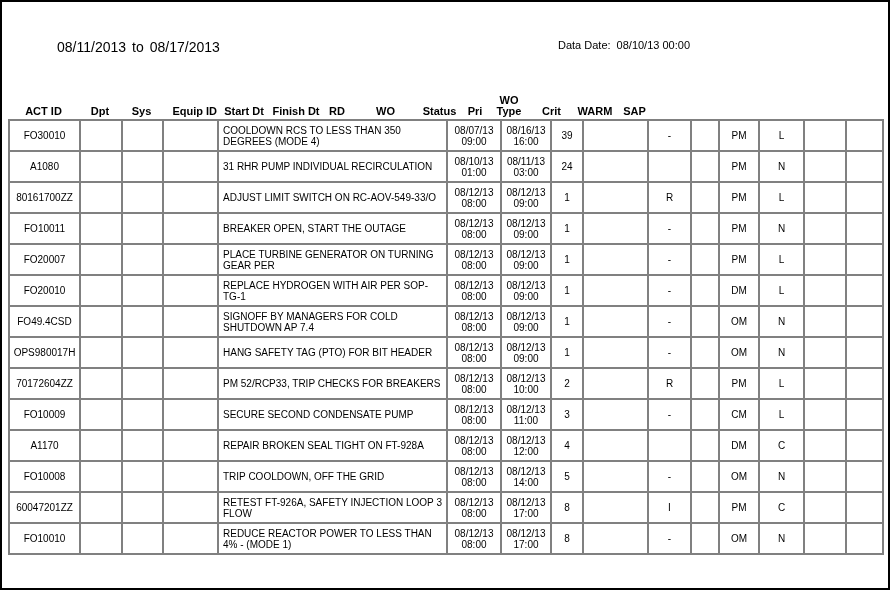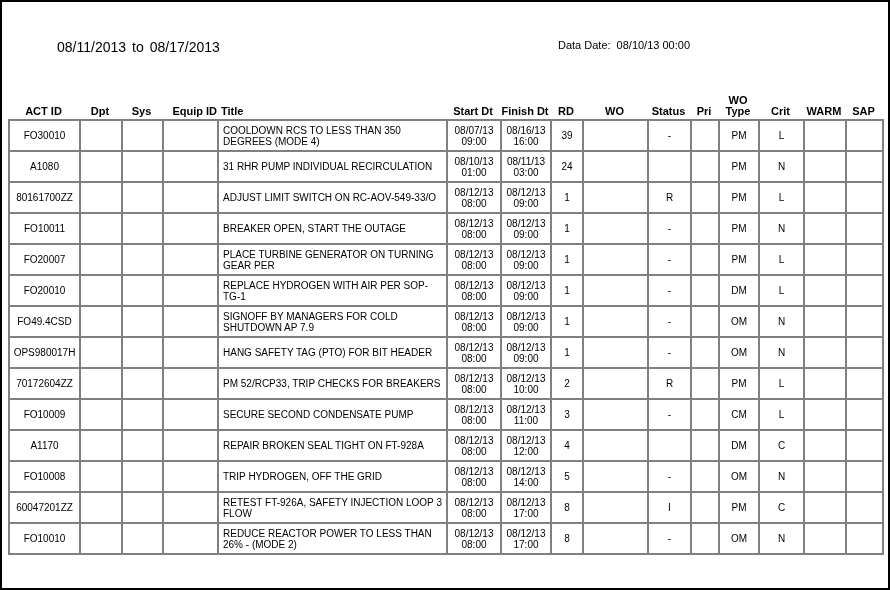--- a/index.html
+++ b/index.html
@@ -57,21 +57,20 @@
   <div class="data-date">
     <span>Data Date:</span><span class="val">08/10/13 00:00</span>
   </div>
 
 
   <div class="thead">
       <div class="th c0">ACT ID</div>
       <div class="th c1">Dpt</div>
       <div class="th c2">Sys</div>
       <div class="th c3">Equip ID</div>
-      <div class="th c4">Title</div>
       <div class="th c5">Start Dt</div>
       <div class="th c6">Finish Dt</div>
       <div class="th c7">RD</div>
       <div class="th c8">WO</div>
       <div class="th c9">Status</div>
       <div class="th c10">Pri</div>
       <div class="th c11">WO Type</div>
       <div class="th c12">Crit</div>
       <div class="th c13">WARM</div>
       <div class="th c14">SAP</div>
@@ -190,21 +189,21 @@
         <div class="td c11">DM</div>
         <div class="td c12">L</div>
         <div class="td c13"></div>
         <div class="td c14"></div>
       </div>
       <div class="tr">
         <div class="td c0">FO49.4CSD</div>
         <div class="td c1"></div>
         <div class="td c2"></div>
         <div class="td c3"></div>
-        <div class="td c4">SIGNOFF BY MANAGERS FOR COLD SHUTDOWN  AP 7.9</div>
+        <div class="td c4">SIGNOFF BY MANAGERS FOR COLD SHUTDOWN  AP 7.4</div>
         <div class="td c5">08/12/13
 08:00</div>
         <div class="td c6">08/12/13
 09:00</div>
         <div class="td c7">1</div>
         <div class="td c8"></div>
         <div class="td c9">-</div>
         <div class="td c10"></div>
         <div class="td c11">OM</div>
         <div class="td c12">N</div>
@@ -285,21 +284,21 @@
         <div class="td c11">DM</div>
         <div class="td c12">C</div>
         <div class="td c13"></div>
         <div class="td c14"></div>
       </div>
       <div class="tr">
         <div class="td c0">FO10008</div>
         <div class="td c1"></div>
         <div class="td c2"></div>
         <div class="td c3"></div>
-        <div class="td c4">TRIP HYDROGEN,  OFF THE GRID</div>
+        <div class="td c4">TRIP COOLDOWN,  OFF THE GRID</div>
         <div class="td c5">08/12/13
 08:00</div>
         <div class="td c6">08/12/13
 14:00</div>
         <div class="td c7">5</div>
         <div class="td c8"></div>
         <div class="td c9">-</div>
         <div class="td c10"></div>
         <div class="td c11">OM</div>
         <div class="td c12">N</div>
@@ -323,21 +322,21 @@
         <div class="td c11">PM</div>
         <div class="td c12">C</div>
         <div class="td c13"></div>
         <div class="td c14"></div>
       </div>
       <div class="tr">
         <div class="td c0">FO10010</div>
         <div class="td c1"></div>
         <div class="td c2"></div>
         <div class="td c3"></div>
-        <div class="td c4">REDUCE REACTOR POWER TO LESS THAN 26% - (MODE 2)</div>
+        <div class="td c4">REDUCE REACTOR POWER TO LESS THAN 4% - (MODE 1)</div>
         <div class="td c5">08/12/13
 08:00</div>
         <div class="td c6">08/12/13
 17:00</div>
         <div class="td c7">8</div>
         <div class="td c8"></div>
         <div class="td c9">-</div>
         <div class="td c10"></div>
         <div class="td c11">OM</div>
         <div class="td c12">N</div>

